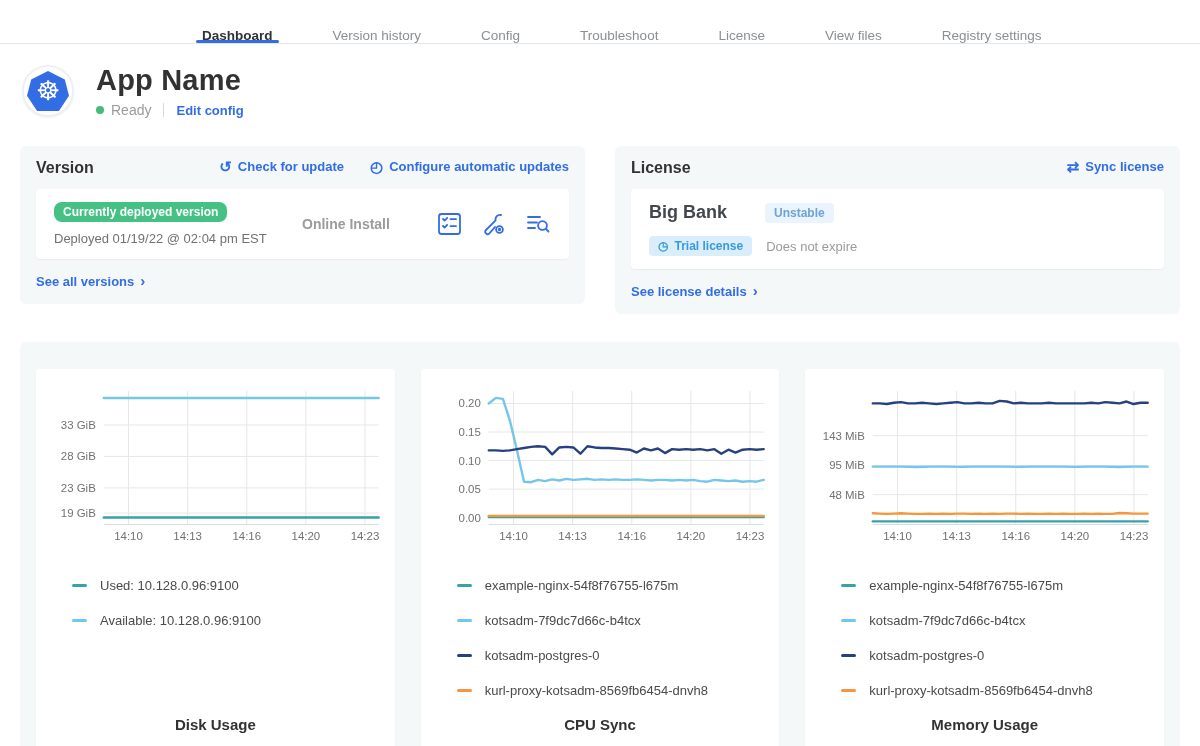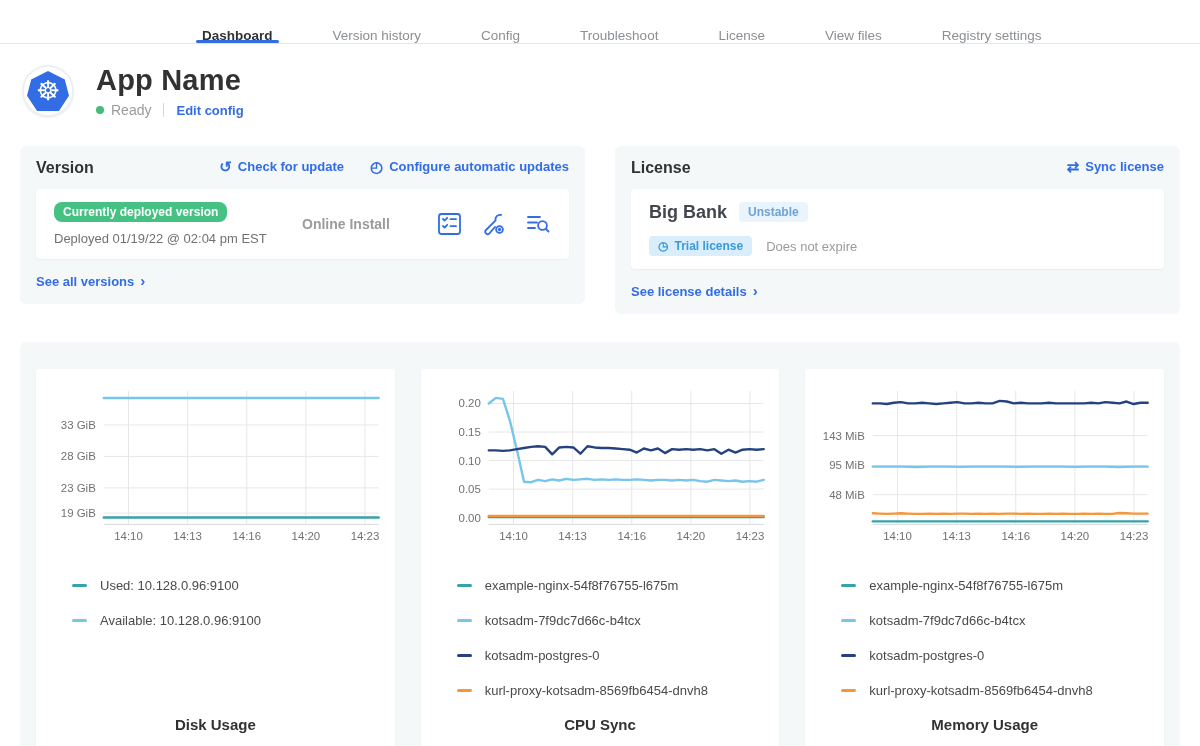--- a/index.html
+++ b/index.html
@@ -67,21 +67,21 @@
   .deployed-badge {
     display:inline-block; margin-top:0; background:#44C183; color:#fff;
     font-size:12px; font-weight:bold; padding:3px 9px; border-radius:8px;
   }
   .deployed-at { margin-top:9px; font-size:13px; color:#717171; }
   .install-type { flex:1; font-size:14px; font-weight:bold; color:#9b9b9b; }
   .version-icons { display:flex; align-items:center; gap:18px; }
   .vicon { width:26px; height:24px; cursor:pointer; display:block; }
   .card-footer-link { margin-top:13px; }
   
-  .license-name-row { display:flex; align-items:flex-start; }
+  .license-name-row { display:flex; align-items:flex-end;gap:26px; }
   .license-name { font-size:18px; font-weight:bold; color:#42474e; }
   .channel-badge {
     margin-left:12px; background:#e9f4fc; color:#6fa3d3; font-size:12px;
     font-weight:bold; padding:3px 9px; border-radius:4px;
   }
   .license-meta-row { display:flex; align-items:center; margin-top:13px; }
   .trial-badge {
     background:#d9edfb; color:#3b9ad9; font-size:12px; font-weight:bold;
     padding:3px 9px; border-radius:4px; display:inline-flex; align-items:center; gap:6px;
   }

